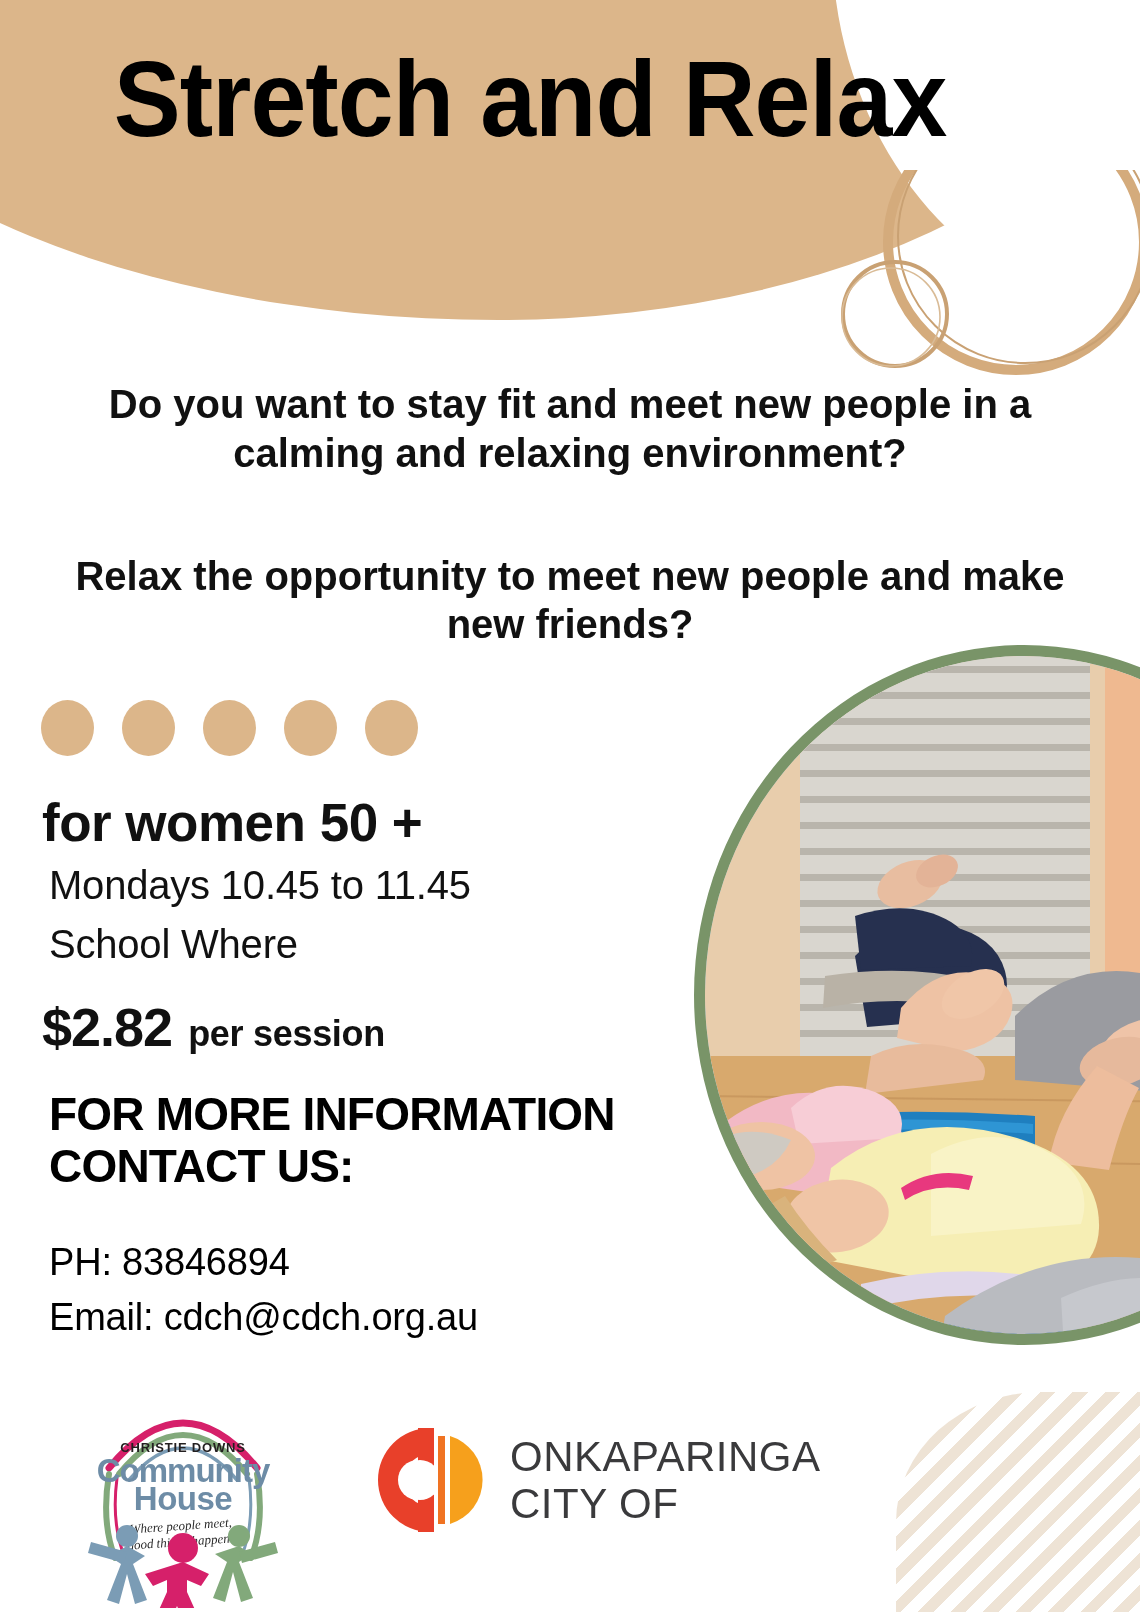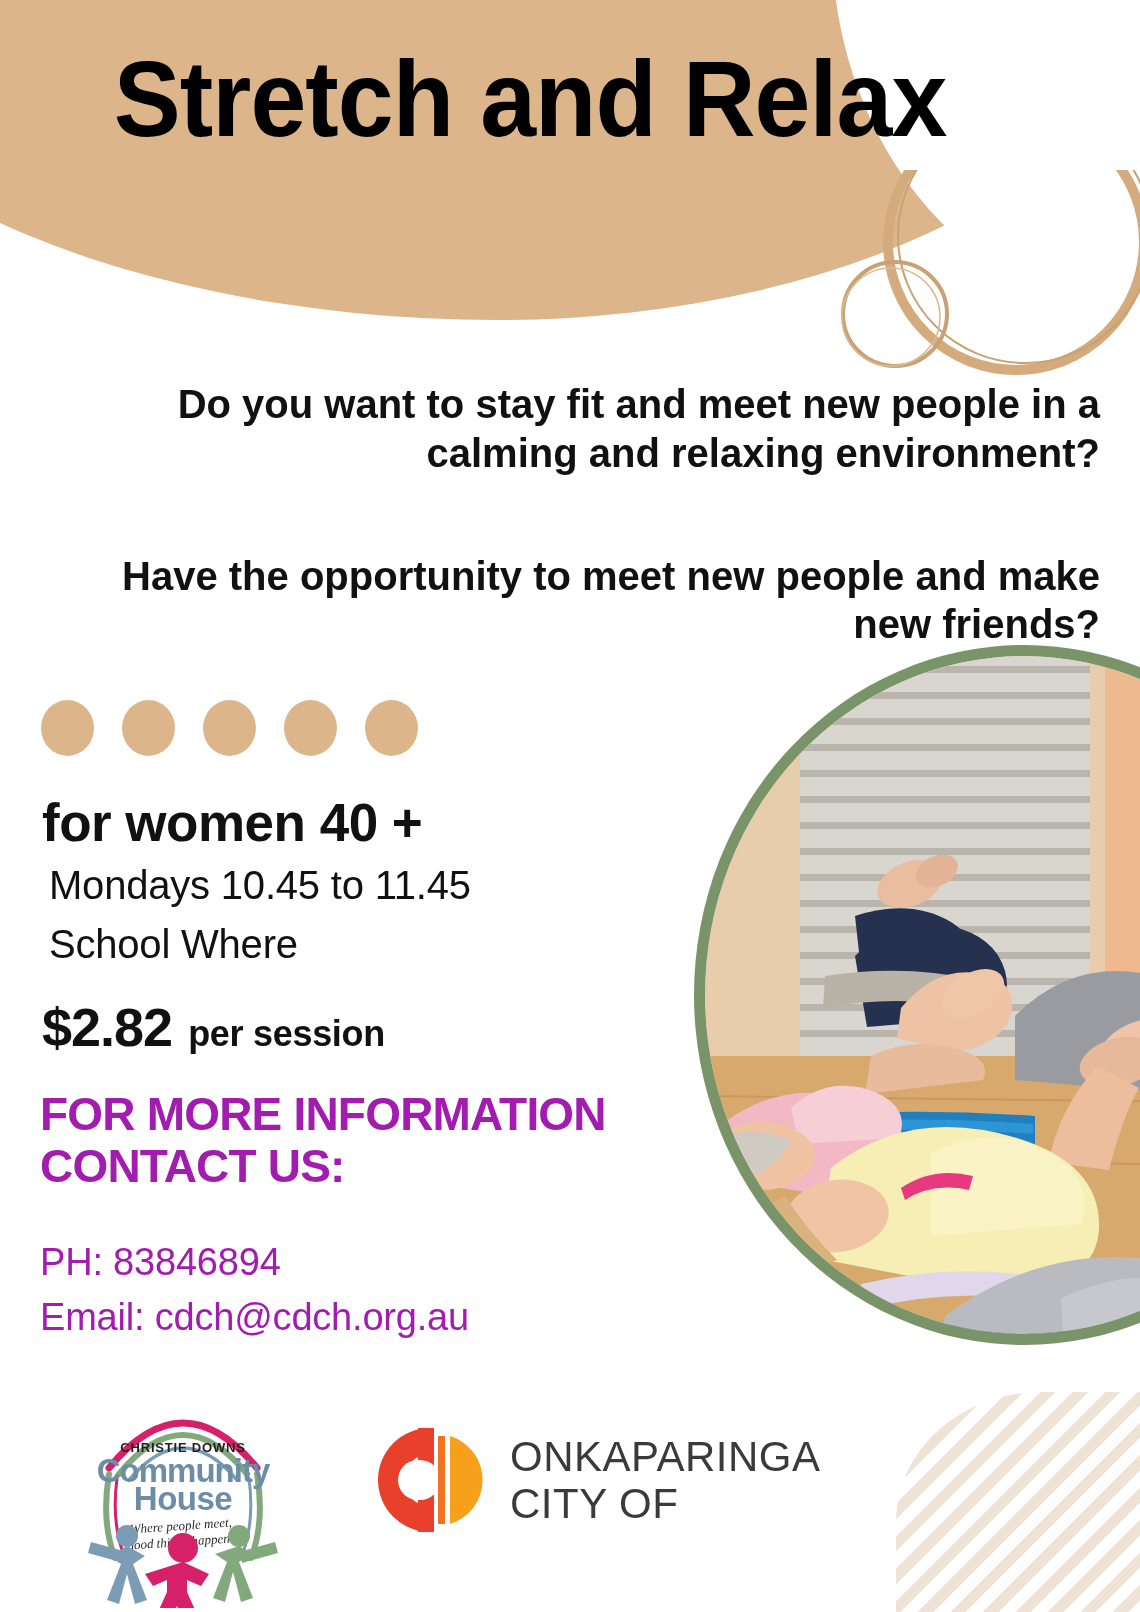--- a/index.html
+++ b/index.html
@@ -77,21 +77,21 @@
     left: 40px;
     top: 380px;
     width: 1060px;
     z-index: 6;
     text-align: center;
     color: #111111;
     font-size: 40px;
     line-height: 1.22;
     font-weight: 600;
   }
-  .intro .para { margin: 0; text-align: right; }
+  .intro .para { margin: 0; }
   .intro .para2 { margin-top: 74px; }
 
   
   .dots {
     position: absolute;
     left: 41px;
     top: 700px;
     z-index: 6;
     display: flex;
     gap: 28px;
@@ -138,24 +138,24 @@
   }
   .price-unit {
     font-size: 36px;
     font-weight: bold;
     letter-spacing: -0.3px;
   }
 
   
   .contact {
     position: absolute;
-    left: 40px;
+    left: 49px;
     top: 1088px;
     z-index: 6;
-    color: #a21caf;
+    color: #000000;
   }
   .contact-head {
     font-size: 46px;
     font-weight: bold;
     line-height: 1.14;
     letter-spacing: -0.8px;
     margin: 0;
   }
   .contact-lines {
     margin-top: 42px;
@@ -251,33 +251,33 @@
       <circle cx="205" cy="66" r="127" fill="none" stroke="#c9a173" stroke-width="2"></circle>
       <circle cx="75" cy="144" r="52" fill="none" stroke="#c9a173" stroke-width="4"></circle>
       <circle cx="71" cy="147" r="49" fill="none" stroke="#d9bb96" stroke-width="1.6"></circle>
     </svg>
   </div>
 
   <div class="title">Stretch and Relax</div>
 
   <div class="intro">
     <p class="para">Do you want to stay fit and meet new people in a calming and relaxing environment?</p>
-    <p class="para para2">Have the opportunity to meet new people and make new friends?</p>
+    <p class="para para2">Relax the opportunity to meet new people and make new friends?</p>
   </div>
 
   <div class="dots">
     <span class="dot"></span>
     <span class="dot"></span>
     <span class="dot"></span>
     <span class="dot"></span>
     <span class="dot"></span>
   </div>
 
   <div class="details">
-    <div class="headline-50">for women 40 +</div>
+    <div class="headline-50">for women 50 +</div>
     <div class="when">Mondays 10.45 to 11.45</div>
     <div class="when">School Where</div>
     <div class="price-row">
       <span class="price">$2.82</span>
       <span class="price-unit">per session</span>
     </div>
   </div>
 
   <div class="contact">
     <div class="contact-head">FOR MORE INFORMATION</div>

